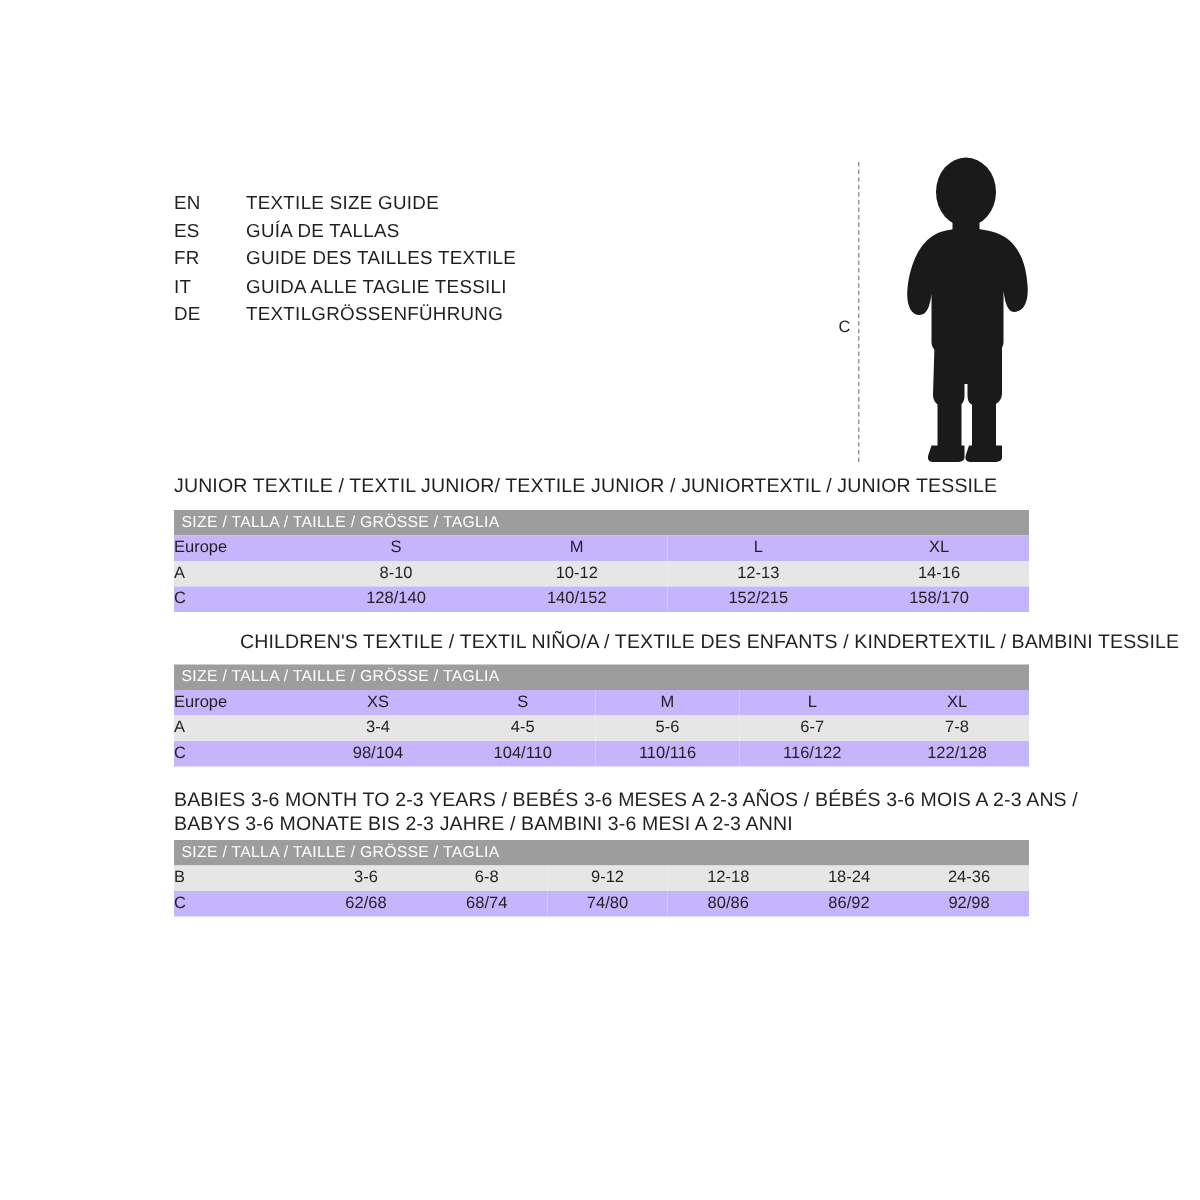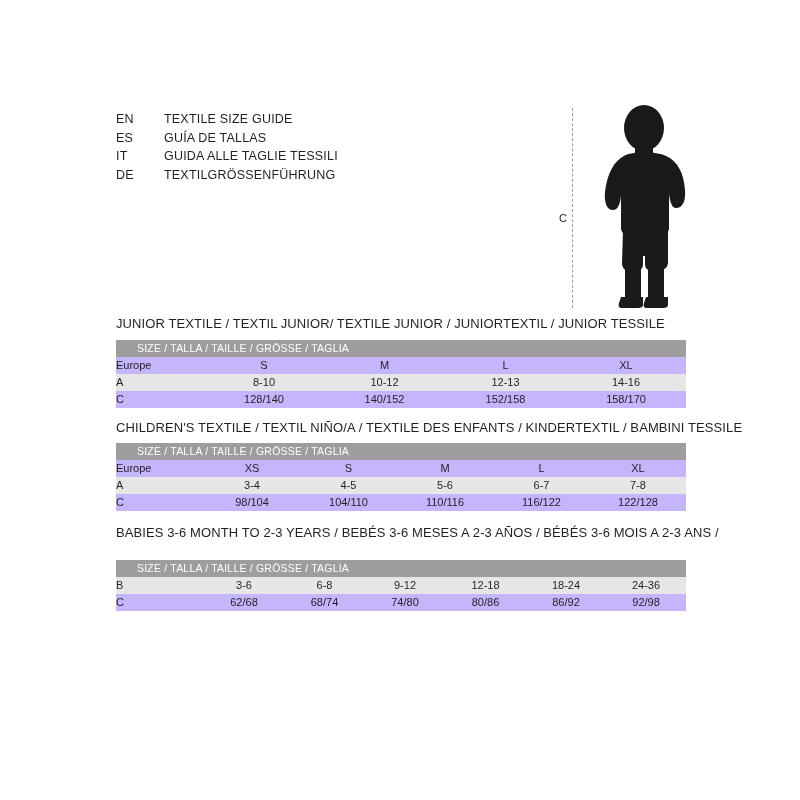--- a/index.html
+++ b/index.html
@@ -35,20 +35,21 @@
     align-items: baseline;
     height: 18.5px;
   }
   .lang-code {
     width: 48px;
     flex: 0 0 48px;
     font-size: 12.5px;
   }
   .lang-title {
     font-size: 12.5px;
+    margin-top: 16px;
   }
 
   
   .figure-area {
     position: absolute;
     left: 540px;
     top: 100px;
     width: 190px;
     height: 220px;
   }
@@ -98,21 +99,21 @@
     vertical-align: middle;
     line-height: 17px;
   }
   .hdr td {
     background: #9d9d9d;
     color: #ffffff;
     font-size: 10.5px;
     letter-spacing: 0.2px;
   }
   .hdr td.hdr-label {
-    padding-left: 21px;
+    padding-left: 5px;
   }
   .rw td {
     background: #c4b5fd;
   }
   .rw.shade td {
     background: #e6e6e6;
   }
   .lbl {
     padding-left: 5px;
     text-align: left;
@@ -136,20 +137,24 @@
 <div class="page">
 
   <div class="lang-block">
     <div class="lang-row">
       <span class="lang-code">EN</span>
       <span class="lang-title">TEXTILE SIZE GUIDE</span>
     </div>
     <div class="lang-row">
       <span class="lang-code">ES</span>
       <span class="lang-title">GUÍA DE TALLAS</span>
+    </div>
+    <div class="lang-row">
+      <span class="lang-code">FR</span>
+      <span class="lang-title">GUIDE DES TAILLES TEXTILE</span>
     </div>
     <div class="lang-row">
       <span class="lang-code">IT</span>
       <span class="lang-title">GUIDA ALLE TAGLIE TESSILI</span>
     </div>
     <div class="lang-row">
       <span class="lang-code">DE</span>
       <span class="lang-title">TEXTILGRÖSSENFÜHRUNG</span>
     </div>
   </div>
@@ -207,27 +212,27 @@
         <td class="lbl">A</td>
         <td class="val">8-10</td>
         <td class="val">10-12</td>
         <td class="val">12-13</td>
         <td class="val">14-16</td>
       </tr>
       <tr class="rw">
         <td class="lbl">C</td>
         <td class="val">128/140</td>
         <td class="val">140/152</td>
-        <td class="val">152/158</td>
+        <td class="val">152/215</td>
         <td class="val">158/170</td>
       </tr>
     </tbody>
   </table>
 
-  <div class="sec-title" style="top:420px;">CHILDREN'S TEXTILE / TEXTIL NIÑO/A / TEXTILE DES ENFANTS / KINDERTEXTIL / BAMBINI TESSILE</div>
+  <div class="sec-title" style="top:420px;margin-left:44px;">CHILDREN'S TEXTILE / TEXTIL NIÑO/A / TEXTILE DES ENFANTS / KINDERTEXTIL / BAMBINI TESSILE</div>
   <table class="sizetable" style="left:116px; top:443px; width:570px;">
     <colgroup>
       <col style="width:88px">
         <col style="width:96px">
         <col style="width:97px">
         <col style="width:96px">
         <col style="width:97px">
         <col style="width:96px">
     </colgroup>
     <tbody>
@@ -255,20 +260,21 @@
         <td class="val">98/104</td>
         <td class="val">104/110</td>
         <td class="val">110/116</td>
         <td class="val">116/122</td>
         <td class="val">122/128</td>
       </tr>
     </tbody>
   </table>
 
   <div class="sec-title" style="top:525px;">BABIES 3-6 MONTH TO 2-3 YEARS / BEBÉS 3-6 MESES A 2-3 AÑOS / BÉBÉS 3-6 MOIS A 2-3 ANS /</div>
+  <div class="sec-title" style="top:541px;">BABYS 3-6 MONATE BIS 2-3 JAHRE / BAMBINI 3-6 MESI A 2-3 ANNI</div>
   <table class="sizetable" style="left:116px; top:560px; width:570px;">
     <colgroup>
       <col style="width:88px">
         <col style="width:80px">
         <col style="width:81px">
         <col style="width:80px">
         <col style="width:81px">
         <col style="width:80px">
         <col style="width:80px">
     </colgroup>

